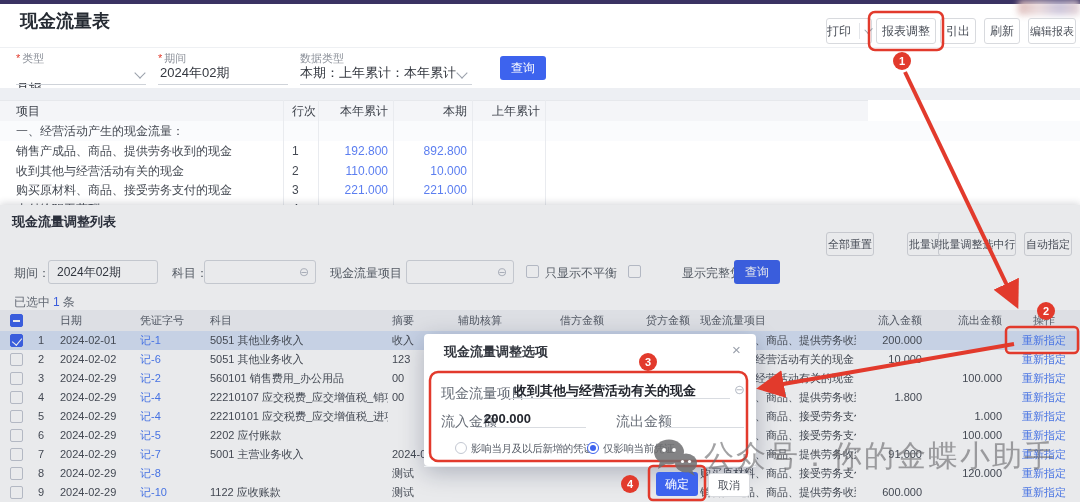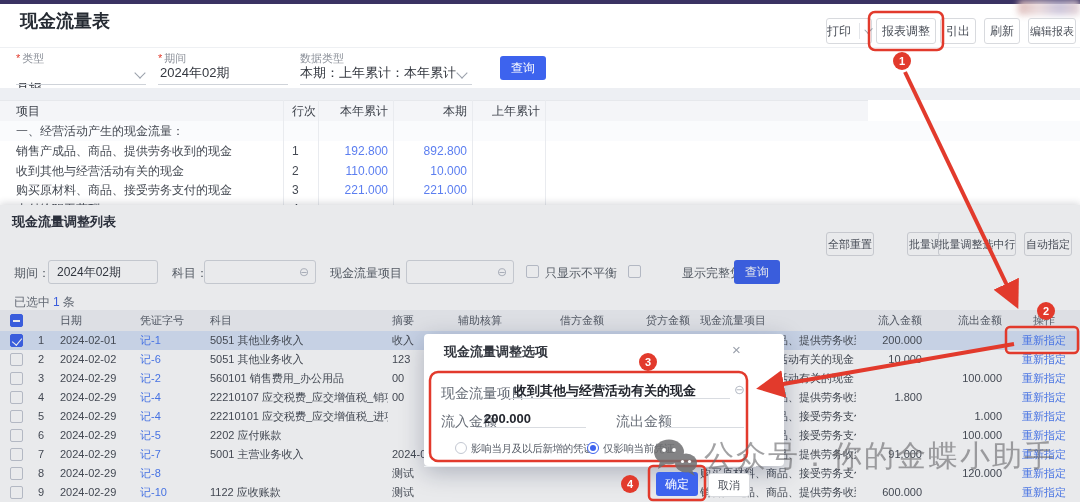--- a/index.html
+++ b/index.html
@@ -82,21 +82,21 @@
   .gc.aux{left:458px;}
   .gc.debit{left:524px;width:80px;text-align:right;}
   .gc.credit{left:610px;width:80px;text-align:right;}
   .gc.cfi{left:700px;width:156px;overflow:hidden;}
   .gc.inflow{left:842px;width:80px;text-align:right;}
   .gc.outflow{left:922px;width:80px;text-align:right;}
   .gc.op{left:1008px;width:72px;text-align:center;color:#4a7af5;cursor:pointer;}
 
   
   .dialog{position:absolute;left:424px;top:334px;width:332px;height:132px;background:#fff;border-radius:4px;
-          box-shadow:0 6px 24px rgba(15,25,60,.28);z-index:100;padding-left:28px;}
+          box-shadow:0 6px 24px rgba(15,25,60,.28);z-index:100;}
   .dlg-title{position:absolute;left:20px;top:9px;font-size:13px;font-weight:bold;color:#33373f;}
   .dlg-close{position:absolute;left:308px;top:7px;font-size:15px;color:#9aa0ab;cursor:pointer;}
   .dlg-label{position:absolute;font-size:14px;color:#666c76;white-space:nowrap;}
   .dlg-value{position:absolute;font-size:13px;font-weight:bold;color:#23262e;white-space:nowrap;}
   .dlg-under{position:absolute;height:1px;background:#d9dce1;}
   .dlg-minus{position:absolute;font-size:13px;color:#b7bcc6;}
   .radio{position:absolute;width:12px;height:12px;box-sizing:border-box;border:1px solid #c3c8d2;border-radius:50%;background:#fff;}
   .radio.sel2{border-color:#3d63ee;}
   .radio.sel2::after{content:"";position:absolute;left:2px;top:2px;width:6px;height:6px;border-radius:50%;background:#3d63ee;}
   .radio-label{position:absolute;font-size:10.5px;color:#565c66;white-space:nowrap;letter-spacing:-0.3px;}

